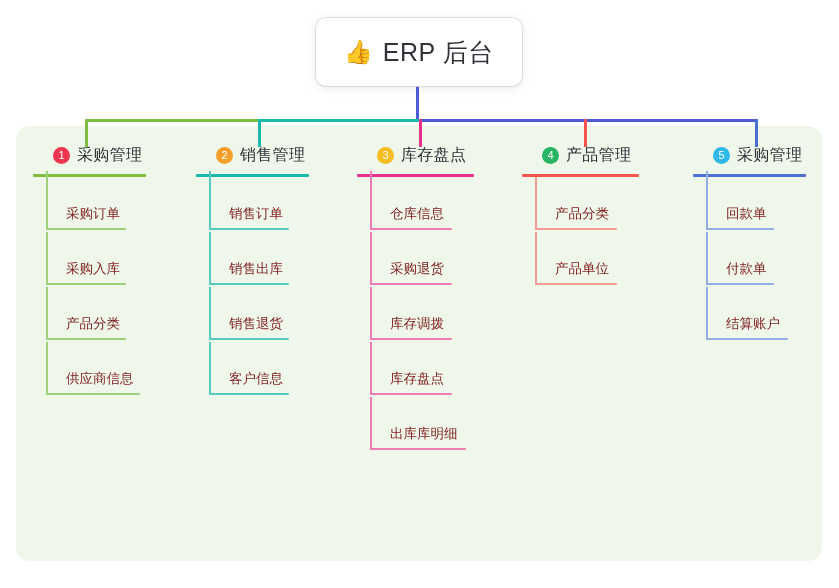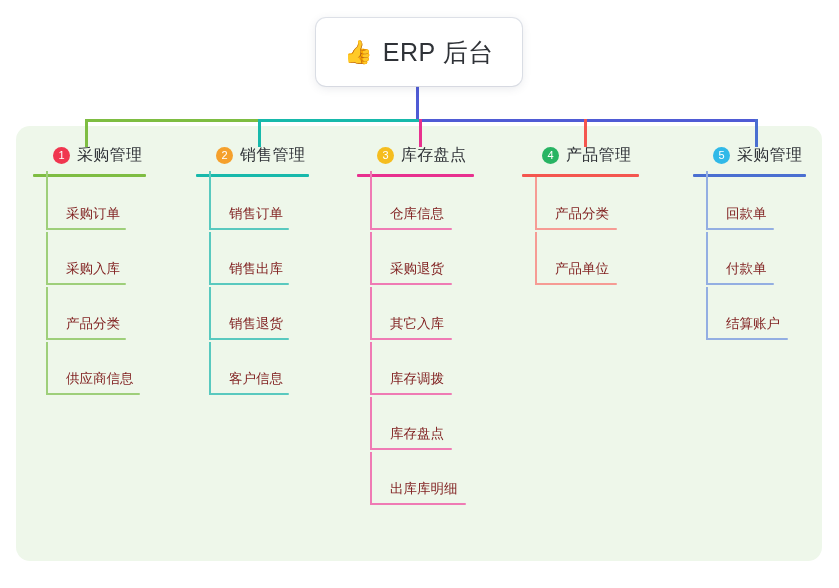--- a/index.html
+++ b/index.html
@@ -240,25 +240,20 @@
             <span class="leaf-label">仓库信息</span>
             <div class="leaf-rule" style="background: rgb(239, 123, 180); width: 82px;"></div>
           </div>
           <div class="leaf">
             <div class="leaf-stem" style="background: rgb(239, 123, 180);"></div>
             <span class="leaf-label">采购退货</span>
             <div class="leaf-rule" style="background: rgb(239, 123, 180); width: 82px;"></div>
           </div>
           <div class="leaf">
             <div class="leaf-stem" style="background: rgb(239, 123, 180);"></div>
-            <span class="leaf-label">其它入库</span>
-            <div class="leaf-rule" style="background: rgb(239, 123, 180); width: 82px;"></div>
-          </div>
-          <div class="leaf">
-            <div class="leaf-stem" style="background: rgb(239, 123, 180);"></div>
             <span class="leaf-label">库存调拨</span>
             <div class="leaf-rule" style="background: rgb(239, 123, 180); width: 82px;"></div>
           </div>
           <div class="leaf">
             <div class="leaf-stem" style="background: rgb(239, 123, 180);"></div>
             <span class="leaf-label">库存盘点</span>
             <div class="leaf-rule" style="background: rgb(239, 123, 180); width: 82px;"></div>
           </div>
           <div class="leaf">
             <div class="leaf-stem" style="background: rgb(239, 123, 180);"></div>

